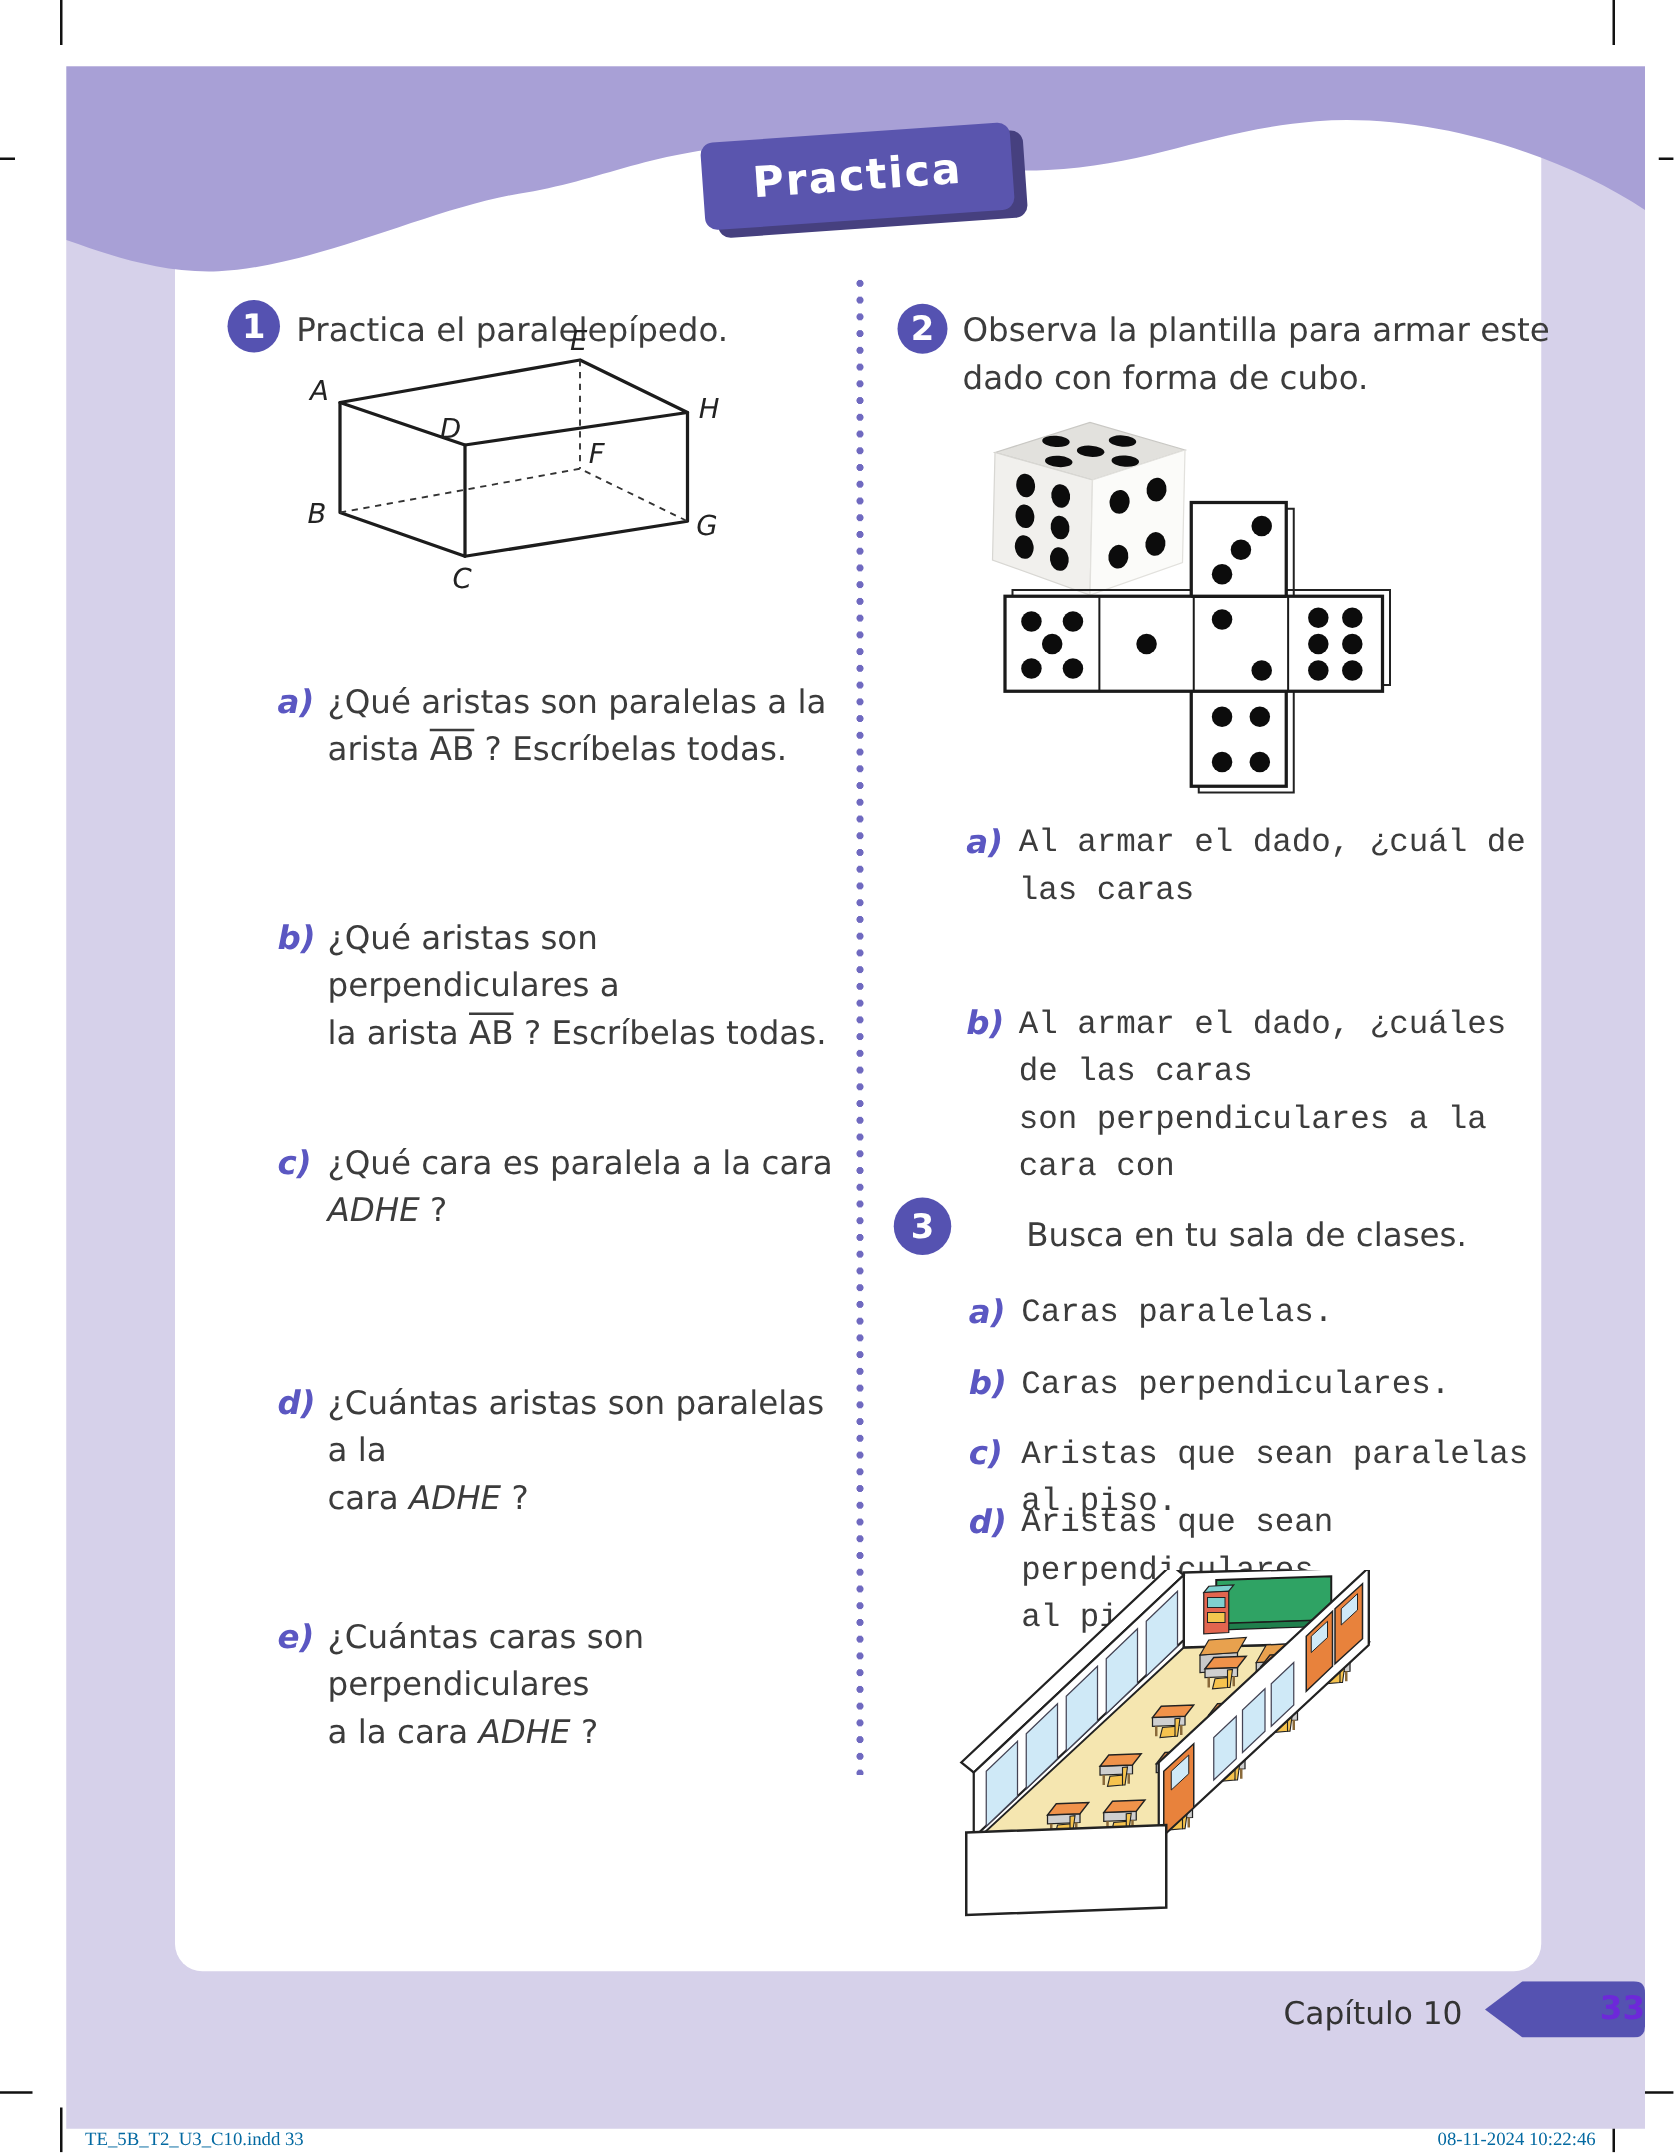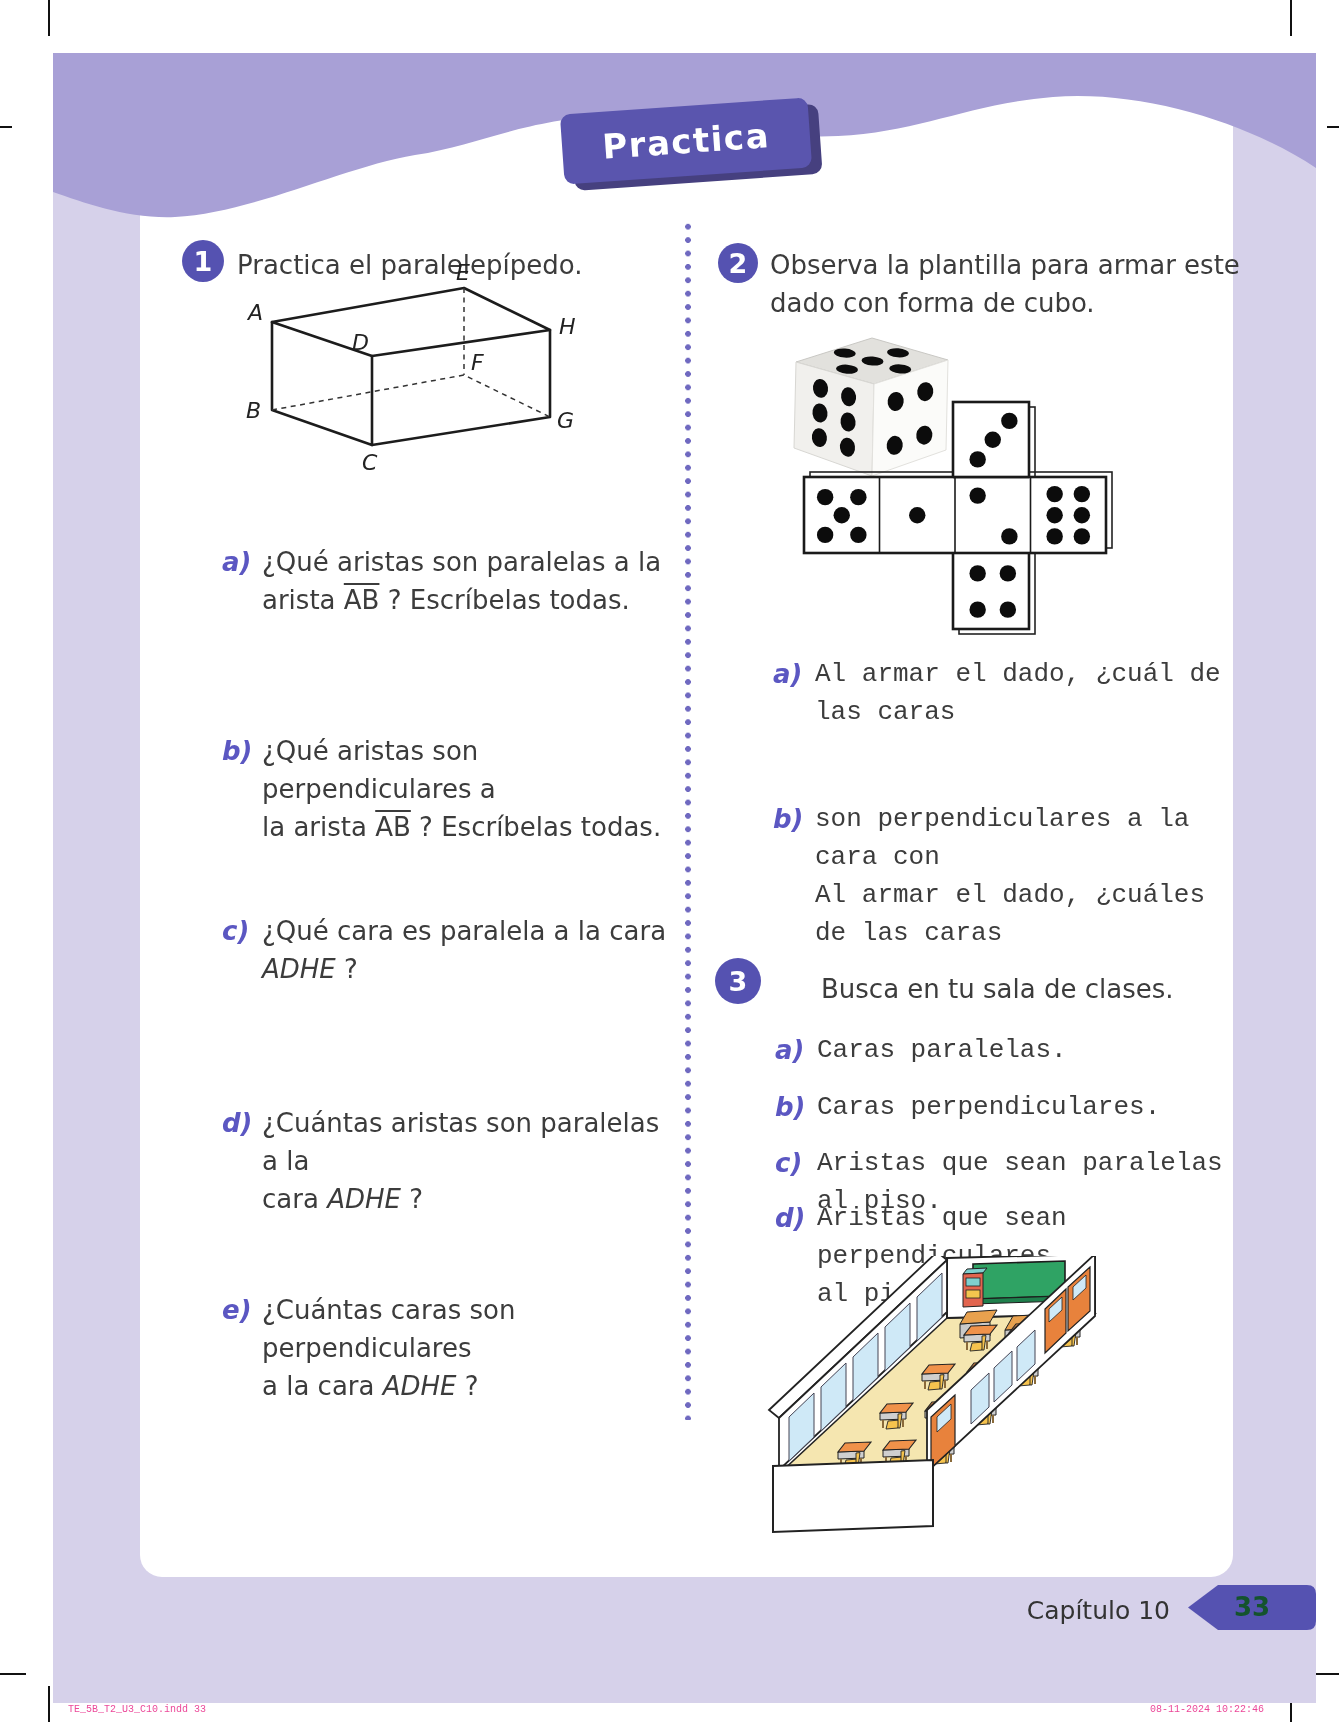--- a/index.html
+++ b/index.html
@@ -32,22 +32,22 @@
   .item{position:absolute;font-size:26px;line-height:38px;}
   .item .ilabel{position:absolute;left:0;top:0;color:#5b57c2;font-weight:bold;font-style:italic;}
   .item .itext{margin-left:40px;}
   .c2 .itext{margin-left:42px;font-family:Liberation Mono, monospace;}
   .ov{text-decoration:overline;text-decoration-thickness:1.5px;}
   .it{font-style:italic;}
   .figsvg{position:absolute;}
   
   .chapter{position:absolute;left:960px;top:1596px;width:210px;text-align:right;font-size:25px;color:#333;}
   .pagetag{position:absolute;left:1188px;top:1585px;width:128px;height:45px;}
-  .pagetag span{position:absolute;left:0;right:0;top:7px;text-align:center;color:#14532d;font-size:26px;font-weight:bold;}
-  .printline{position:absolute;top:1704px;font-size:10px;color:#ec4899;font-family:Liberation Mono, monospace;}
+  .pagetag span{position:absolute;left:0;right:0;top:7px;text-align:right;color:#6d28d9;font-size:26px;font-weight:bold;}
+  .printline{position:absolute;top:1704px;font-size:15px;color:#0369a1;font-family:Liberation Serif, serif;}
 </style>
 </head>
 <body>
 
 <div class="page">
 
   <div class="cropv" style="left:48px;top:0;height:36px;"></div>
   <div class="cropv" style="left:1290px;top:0;height:36px;"></div>
   <div class="croph" style="left:0;top:126px;width:12px;"></div>
   <div class="croph" style="left:1327px;top:126px;width:12px;"></div>
@@ -214,22 +214,22 @@
 
   <div class="item c2" style="left:773px;top:655px;width:470px;">
     <span class="ilabel">a)</span>
     <div class="itext">
       <div>Al armar el dado, ¿cuál de las caras</div>
     </div>
   </div>
   <div class="item c2" style="left:773px;top:800px;width:470px;">
     <span class="ilabel">b)</span>
     <div class="itext">
+      <div>Al armar el dado, ¿cuáles de las caras</div>
       <div>son perpendiculares a la cara con</div>
-      <div>Al armar el dado, ¿cuáles de las caras</div>
     </div>
   </div>
 
   <div class="numcircle" style="left:715px;top:958px;width:46px;height:46px;">
     <span>3</span>
   </div>
   <div class="extitle" style="left:821px;top:970px;width:470px;">Busca en tu sala de clases.</div>
 
   <div class="item c2" style="left:775px;top:1031px;width:470px;">
     <span class="ilabel">a)</span>

